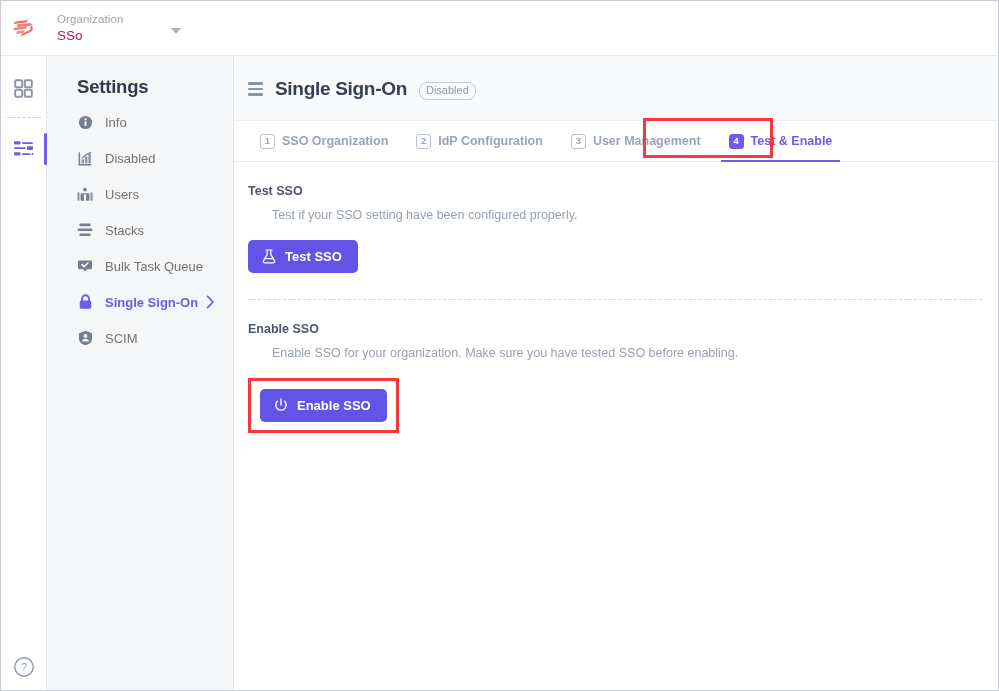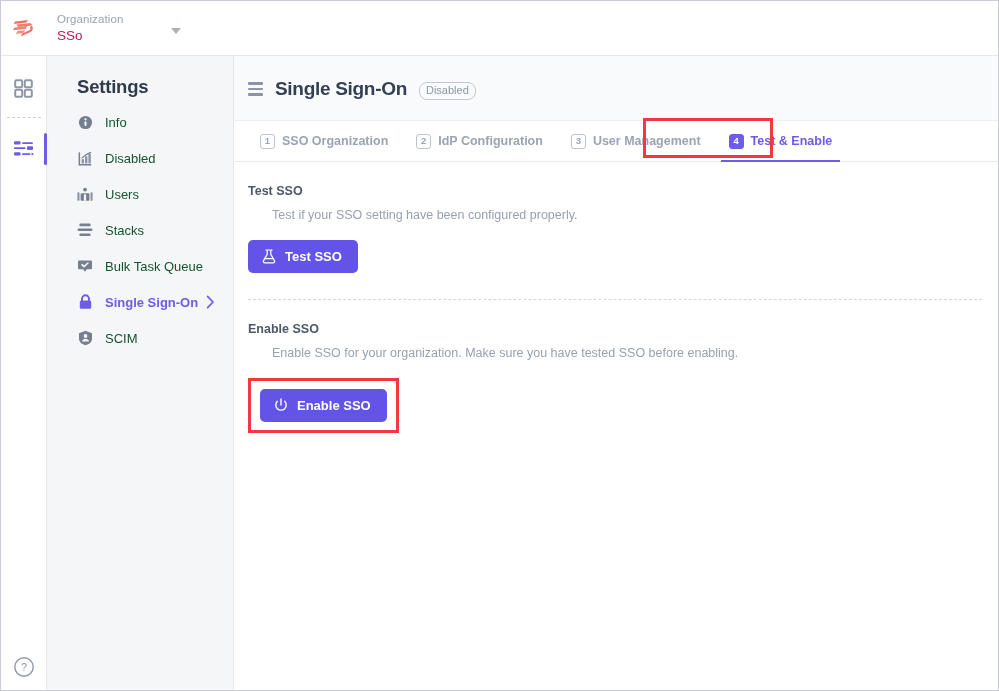--- a/index.html
+++ b/index.html
@@ -127,21 +127,21 @@
     cursor: pointer;
     position: relative;
   }
   .nav-icon {
     width: 16px; height: 16px;
     display: flex; align-items: center; justify-content: center;
     flex: 0 0 16px;
   }
   .nav-label {
     font-size: 13px;
-    color: #14532d;
+    color: #737373;
   }
   .nav-item.active .nav-label {
     color: #6c5ce7;
     font-weight: 700;
   }
   .nav-chevron {
     position: absolute;
     right: 18px;
     display: flex; align-items: center;
   }

